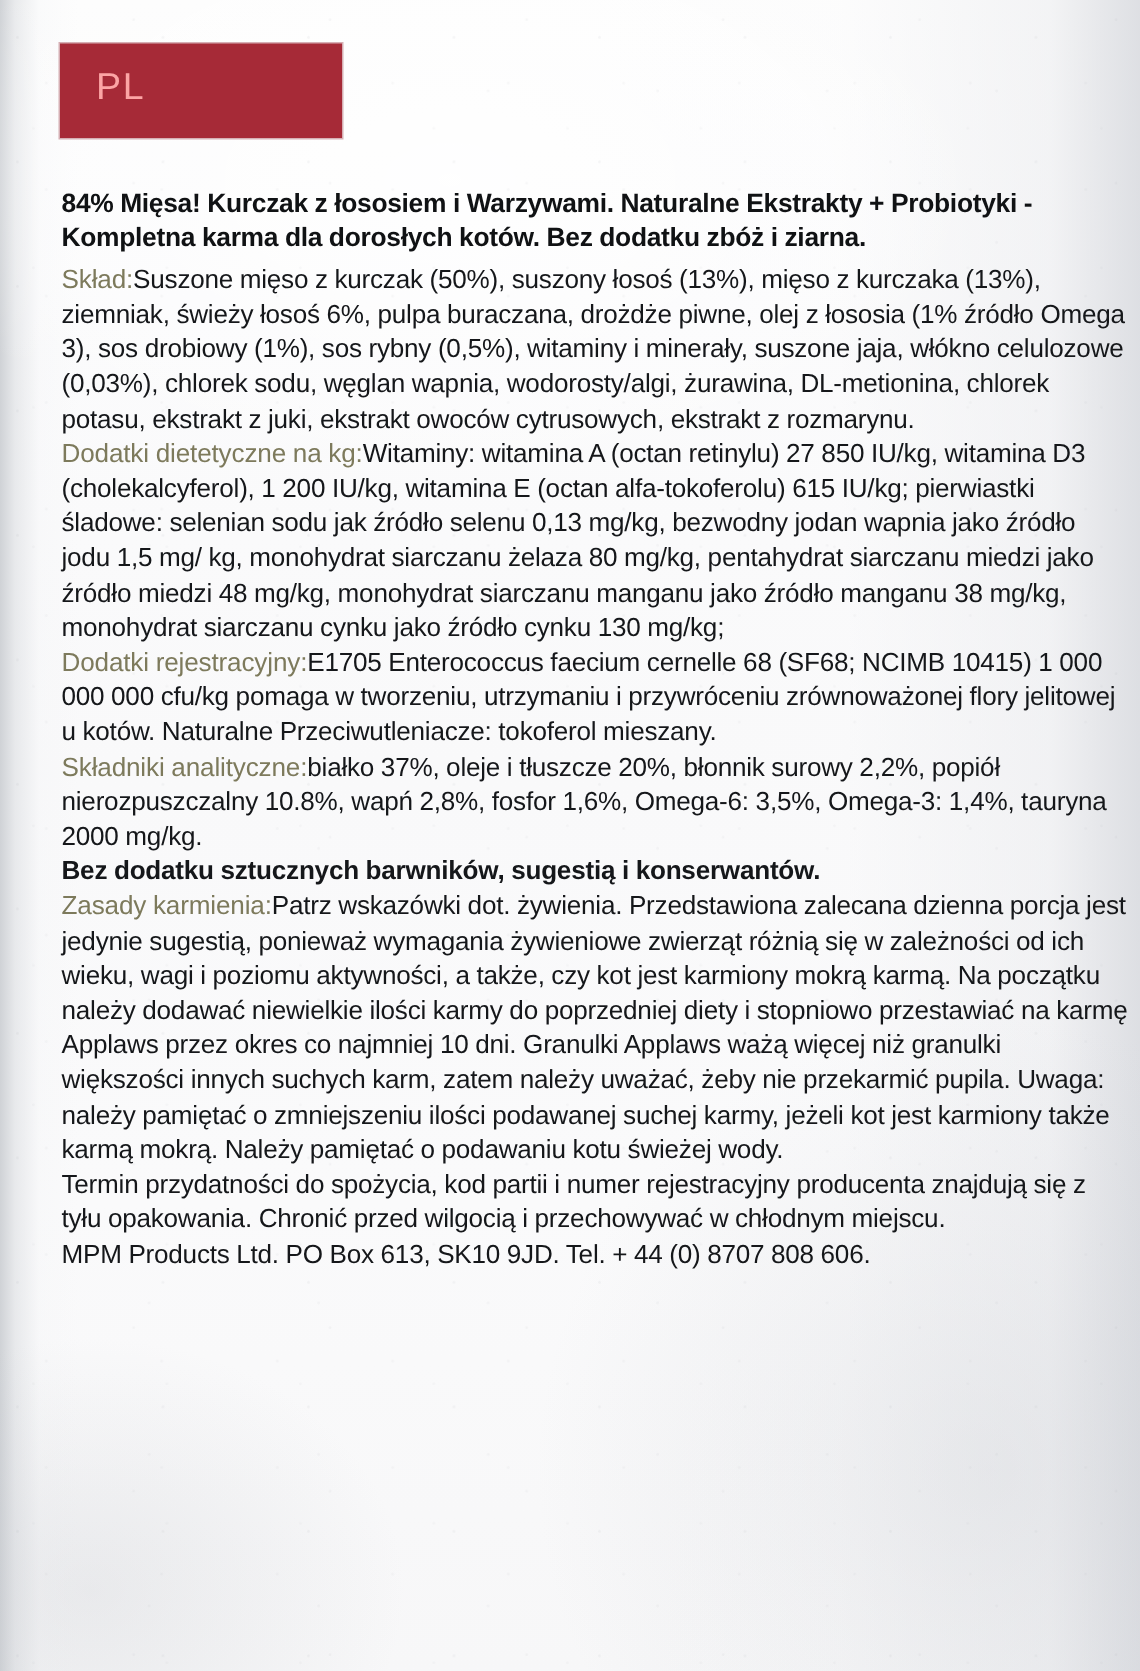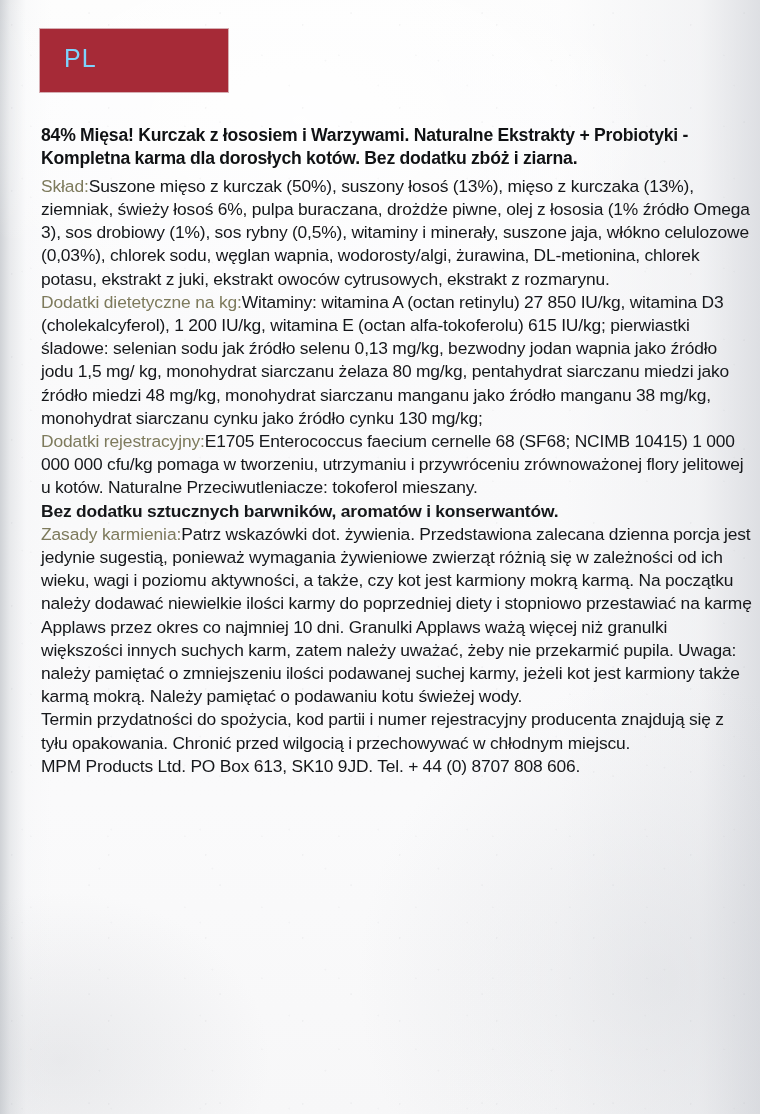--- a/index.html
+++ b/index.html
@@ -64,21 +64,21 @@
     top: 29px;
     width: 188px;
     height: 63px;
     background: #a62a37;
     box-shadow: 0 0 0 1px rgba(140,30,44,0.35);
   }
   #lang-badge-label {
     position: absolute;
     left: 24px;
     top: 17px;
-    color: #7dd3fc;
+    color: #fca5a5;
     font-size: 25px;
     font-weight: 400;
     letter-spacing: 1.2px;
     line-height: 1;
   }
 
   
   #text-body {
     position: absolute;
     left: 41px;
@@ -153,22 +153,23 @@
     <div id="text-body">
 
       <p class="block headline">84% Mięsa! Kurczak z łososiem i Warzywami. Naturalne Ekstrakty + Probiotyki - Kompletna karma dla dorosłych kotów. Bez dodatku zbóż i ziarna.</p>
 
       <p class="block spaced"><span class="sec-label">Skład:</span><span>Suszone mięso z kurczak (50%), suszony łosoś (13%), mięso z kurczaka (13%), ziemniak, świeży łosoś 6%, pulpa buraczana, drożdże piwne, olej z łososia (1% źródło Omega 3), sos drobiowy (1%), sos rybny (0,5%), witaminy i minerały, suszone jaja, włókno celulozowe (0,03%), chlorek sodu, węglan wapnia, wodorosty/algi, żurawina, DL-metionina, chlorek potasu, ekstrakt z juki, ekstrakt owoców cytrusowych, ekstrakt z rozmarynu.</span></p>
 
       <p class="block spaced"><span class="sec-label">Dodatki dietetyczne na kg:</span><span>Witaminy: witamina A (octan retinylu) 27 850 IU/kg, witamina D3 (cholekalcyferol), 1 200 IU/kg, witamina E (octan alfa-tokoferolu) 615 IU/kg; pierwiastki śladowe: selenian sodu jak źródło selenu 0,13 mg/kg, bezwodny jodan wapnia jako źródło jodu 1,5 mg/ kg, monohydrat siarczanu żelaza 80 mg/kg, pentahydrat siarczanu miedzi jako źródło miedzi 48 mg/kg, monohydrat siarczanu manganu jako źródło manganu 38 mg/kg, monohydrat siarczanu cynku jako źródło cynku 130 mg/kg;</span></p>
 
       <p class="block spaced"><span class="sec-label">Dodatki rejestracyjny:</span><span>E1705 Enterococcus faecium cernelle 68 (SF68; NCIMB 10415) 1 000 000 000 cfu/kg pomaga w tworzeniu, utrzymaniu i przywróceniu zrównoważonej flory jelitowej u kotów. Naturalne Przeciwutleniacze: tokoferol mieszany.</span></p>
 
+      <p class="block spaced"><span class="sec-label">Składniki analityczne:</span><span>białko 37%, oleje i tłuszcze 20%, błonnik surowy 2,2%, popiół nierozpuszczalny 10.8%, wapń 2,8%, fosfor 1,6%, Omega-6: 3,5%, Omega-3: 1,4%, tauryna 2000 mg/kg.</span></p>
 
-      <p class="block green-block">Bez dodatku sztucznych barwników, aromatów i konserwantów.</p>
+      <p class="block green-block">Bez dodatku sztucznych barwników, sugestią i konserwantów.</p>
 
 
       <p class="block spaced"><span class="sec-label">Zasady karmienia:</span><span>Patrz wskazówki dot. żywienia. Przedstawiona zalecana dzienna porcja jest jedynie sugestią, ponieważ wymagania żywieniowe zwierząt różnią się w zależności od ich wieku, wagi i poziomu aktywności, a także, czy kot jest karmiony mokrą karmą. Na początku należy dodawać niewielkie ilości karmy do poprzedniej diety i stopniowo przestawiać na karmę Applaws przez okres co najmniej 10 dni. Granulki Applaws ważą więcej niż granulki większości innych suchych karm, zatem należy uważać, żeby nie przekarmić pupila. Uwaga: należy pamiętać o zmniejszeniu ilości podawanej suchej karmy, jeżeli kot jest karmiony także karmą mokrą. Należy pamiętać o podawaniu kotu świeżej wody.</span></p>
 
       <p class="block spaced">Termin przydatności do spożycia, kod partii i numer rejestracyjny producenta znajdują się z tyłu opakowania. Chronić przed wilgocią i przechowywać w chłodnym miejscu.</p>
 
       <p class="block spaced">MPM Products Ltd. PO Box 613, SK10 9JD. Tel. + 44 (0) 8707 808 606.</p>
 
     </div>
   </div>

